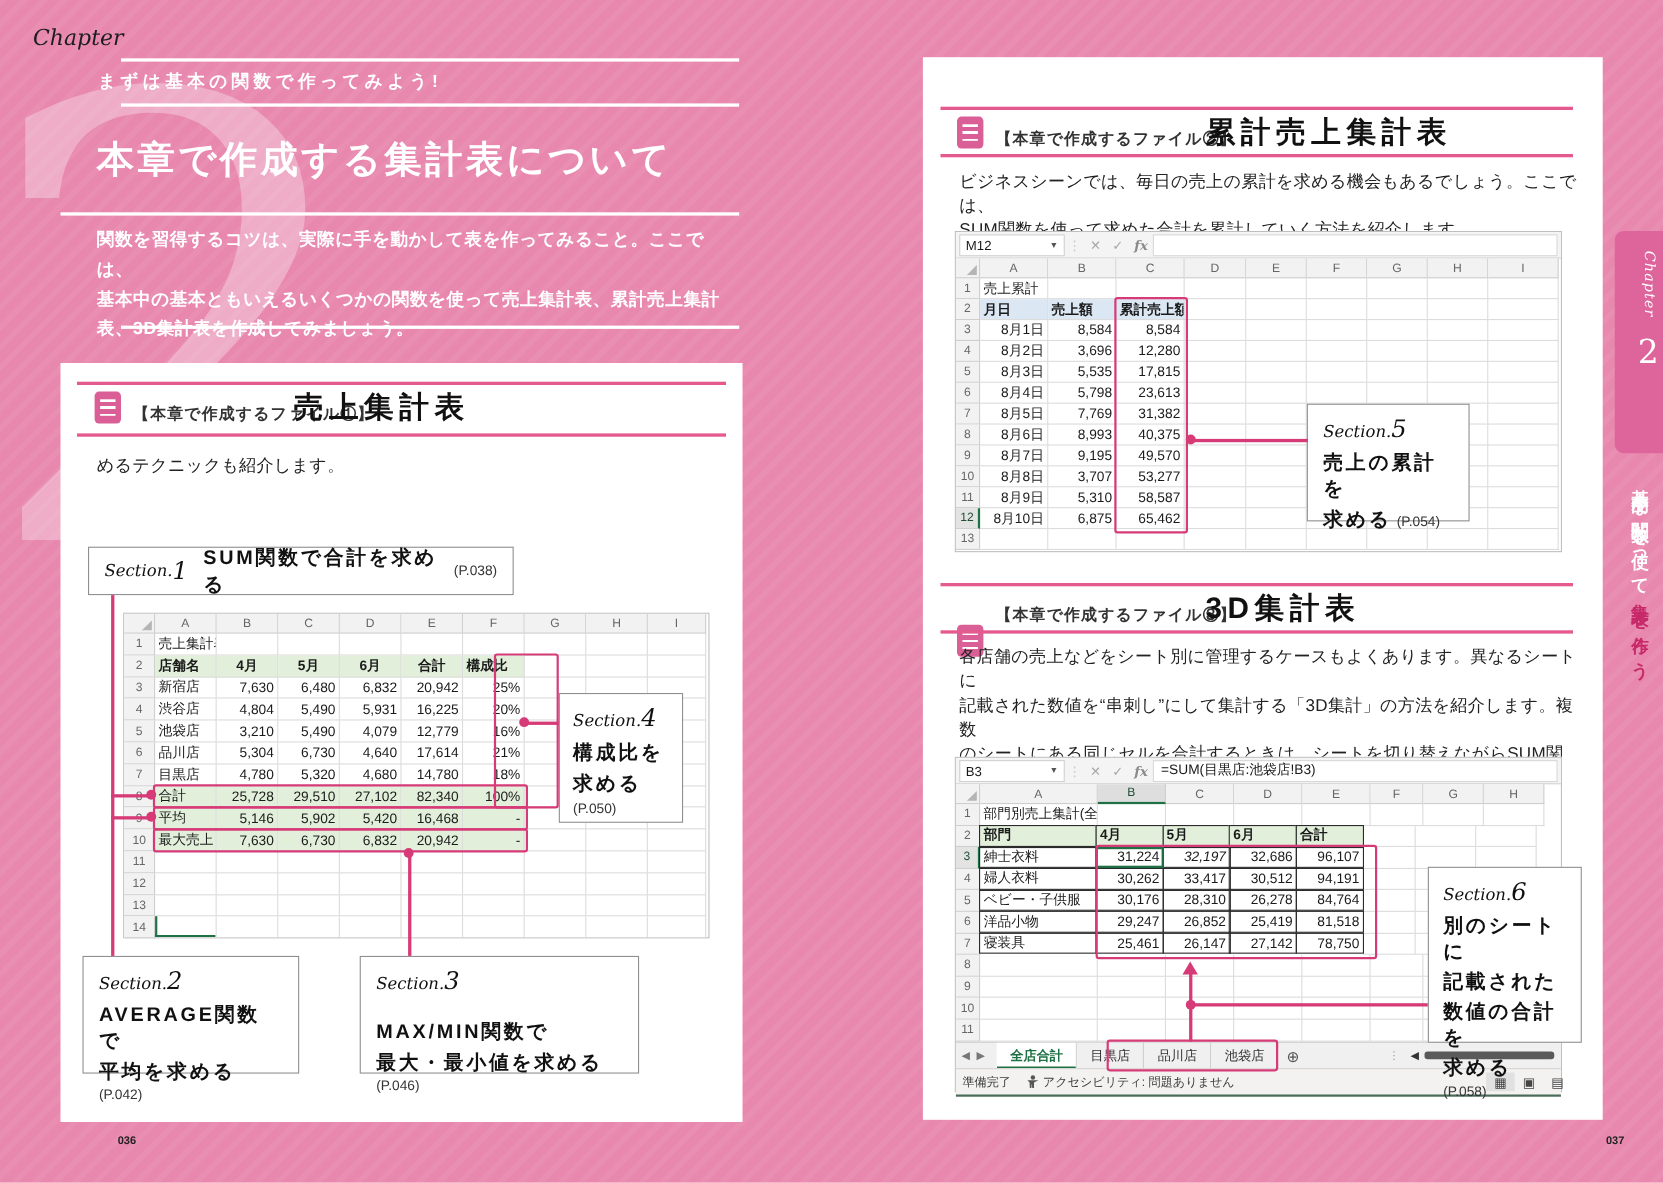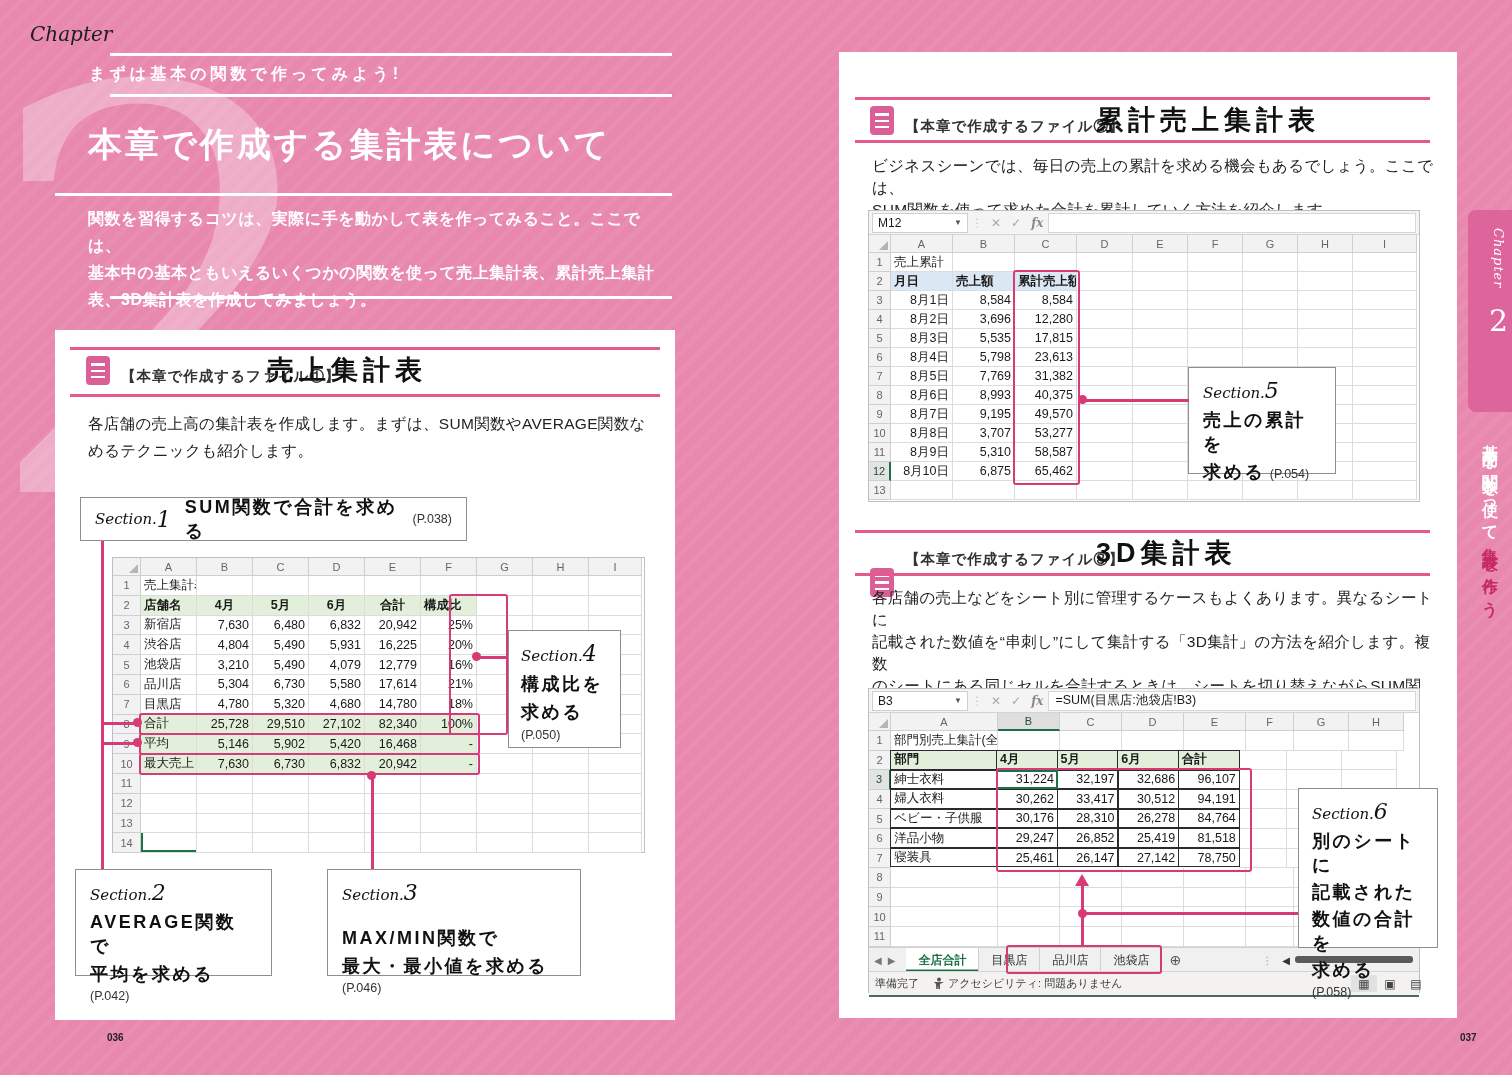--- a/index.html
+++ b/index.html
@@ -112,21 +112,20 @@
     <span class="w">基本的な関数を使って</span><span class="p">集計表を作ろう</span>
   </div>
 
   <div class="card" style="left:55px;top:330px;width:620px;height:690px;">
     <div class="abs prule" style="left:15px;top:17px;width:590px;"></div>
     <div class="abs docicon" style="left:31px;top:26px;"></div>
     <div class="abs bracket" style="left:66px;top:37px;">【本章で作成するファイル①】</div>
     <div class="abs cardtitle" style="left:212px;top:22px;">売上集計表</div>
     <div class="abs prule" style="left:15px;top:64px;width:590px;"></div>
     <div class="abs bodytext lh27" style="left:33px;top:80px;width:565px;">
-      <div>各店舗の売上高の集計表を作成します。まずは、SUM関数やAVERAGE関数な</div>
       <div>めるテクニックも紹介します。</div>
     </div>
 
     <div class="secbox" style="left:25px;top:167px;width:387px;height:44px;display:flex;align-items:center;padding:0 14px;">
       <span class="seclabel">Section.</span>
         <span class="secnum">1</span>
       <span class="secjp" style="margin-left:14px;">SUM関数で合計を求める</span>
       <span class="secpage" style="margin-left:6px;">(P.038)</span>
     </div>
 
@@ -202,21 +201,21 @@
             <div class="cell rt" style="width: 56px; height: 19.8px;">16%</div>
             <div class="cell rt" style="width: 56px; height: 19.8px;"></div>
             <div class="cell rt" style="width: 56px; height: 19.8px;"></div>
             <div class="cell rt" style="width: 53px; height: 19.8px;"></div>
           </div>
           <div class="srow">
             <div class="cell rn" style="width: 28px; height: 19.8px;">6</div>
             <div class="cell" style="width: 56px; height: 19.8px;">品川店</div>
             <div class="cell rt" style="width: 56px; height: 19.8px;">5,304</div>
             <div class="cell rt" style="width: 56px; height: 19.8px;">6,730</div>
-            <div class="cell rt" style="width: 56px; height: 19.8px;">5,580</div>
+            <div class="cell rt" style="width: 56px; height: 19.8px;">4,640</div>
             <div class="cell rt" style="width: 56px; height: 19.8px;">17,614</div>
             <div class="cell rt" style="width: 56px; height: 19.8px;">21%</div>
             <div class="cell rt" style="width: 56px; height: 19.8px;"></div>
             <div class="cell rt" style="width: 56px; height: 19.8px;"></div>
             <div class="cell rt" style="width: 53px; height: 19.8px;"></div>
           </div>
           <div class="srow">
             <div class="cell rn" style="width: 28px; height: 19.8px;">7</div>
             <div class="cell" style="width: 56px; height: 19.8px;">目黒店</div>
             <div class="cell rt" style="width: 56px; height: 19.8px;">4,780</div>
@@ -611,21 +610,21 @@
             <div class="cell fg b bd" style="width: 62px; height: 19.6px;">6月</div>
             <div class="cell fg b bd" style="width: 62px; height: 19.6px;">合計</div>
             <div class="cell" style="width: 48px; height: 19.6px;"></div>
             <div class="cell" style="width: 55px; height: 19.6px;"></div>
             <div class="cell" style="width: 55px; height: 19.6px;"></div>
           </div>
           <div class="srow">
             <div class="cell rn rsel" style="width: 22px; height: 19.6px;">3</div>
             <div class="cell bd" style="width: 107px; height: 19.6px;">紳士衣料</div>
             <div class="cell bd rt sel" style="width: 62px; height: 19.6px;">31,224</div>
-            <div class="cell bd rt" style="width: 62px; height: 19.6px;">32,197</div>
+            <div class="cell bd rt" style="width: 62px; height: 19.6px; font-style: italic;">32,197</div>
             <div class="cell bd rt" style="width: 62px; height: 19.6px;">32,686</div>
             <div class="cell bd rt" style="width: 62px; height: 19.6px;">96,107</div>
             <div class="cell" style="width: 48px; height: 19.6px;"></div>
             <div class="cell" style="width: 55px; height: 19.6px;"></div>
             <div class="cell" style="width: 55px; height: 19.6px;"></div>
           </div>
           <div class="srow">
             <div class="cell rn" style="width: 22px; height: 19.6px;">4</div>
             <div class="cell bd" style="width: 107px; height: 19.6px;">婦人衣料</div>
             <div class="cell bd rt" style="width: 62px; height: 19.6px;">30,262</div>

